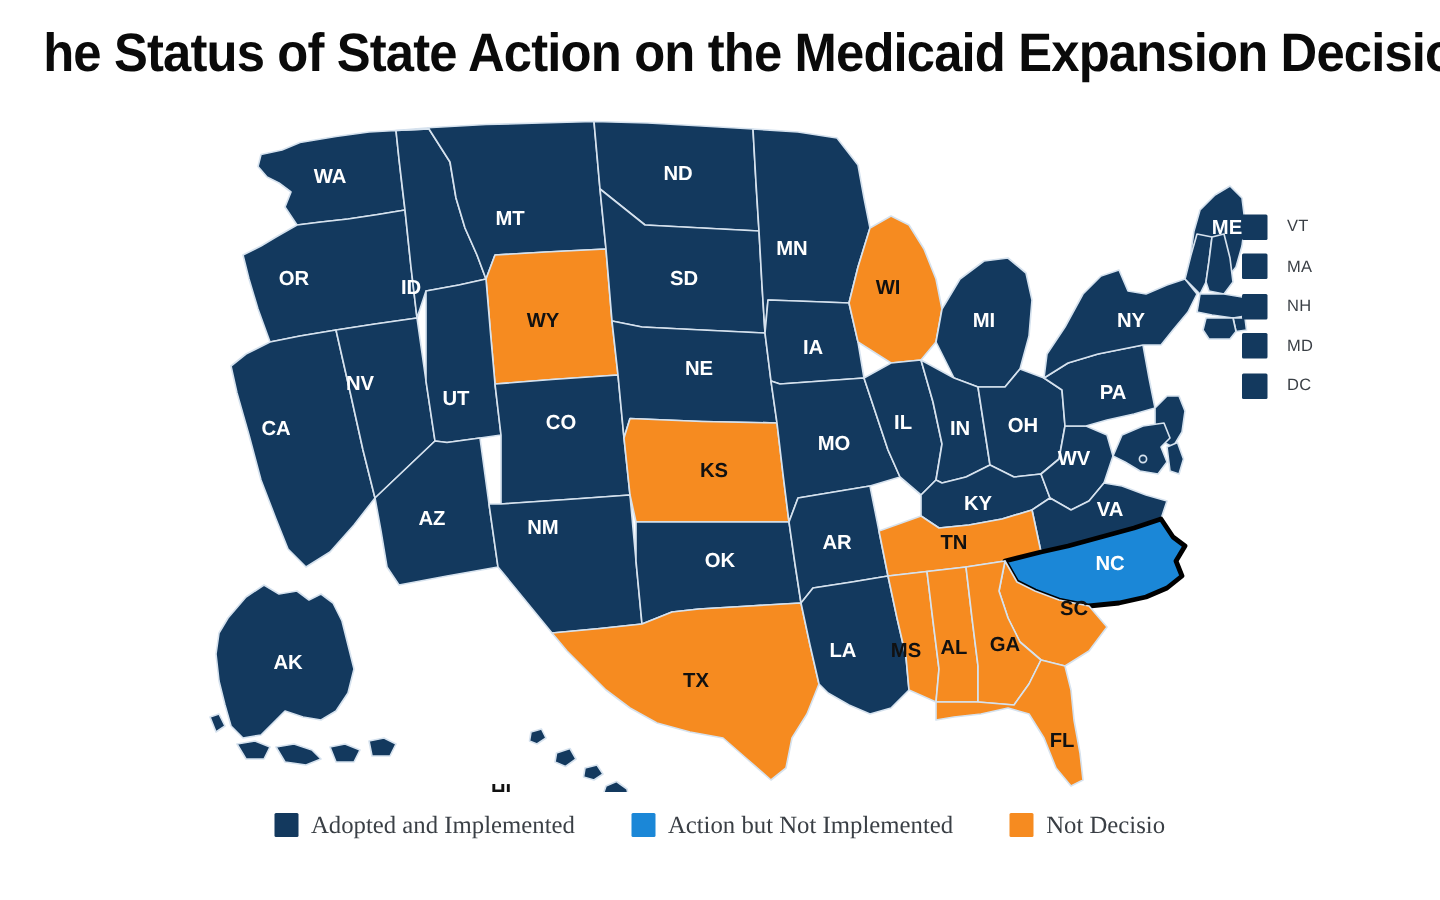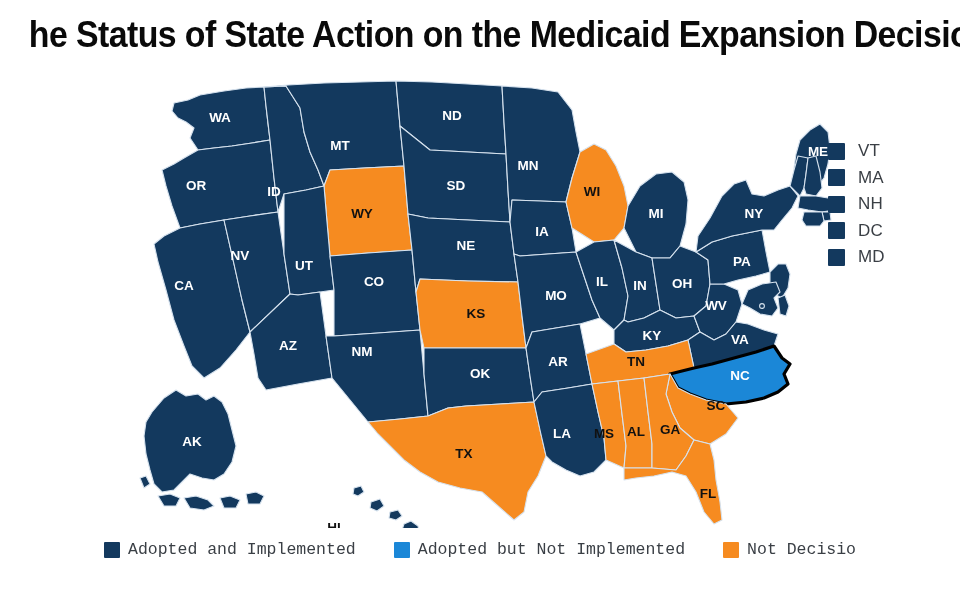--- a/index.html
+++ b/index.html
@@ -24,33 +24,33 @@
   }
   .lbl-light{fill:#ffffff;}
   .lbl-dark{fill:#111111;}
 
   #side-legend{
     position:absolute;left:828px;top:138px;width:120px;
   }
   .side-row{display:flex;align-items:center;height:26.5px;}
   .side-sw{width:17px;height:17px;flex:0 0 17px;border-radius:1px;}
   .side-lb{
-    margin-left:13px;font-size:17px;color:#3a3f45;
+    margin-left:13px;font-size:11px;color:#3a3f45;
     font-family:"Liberation Sans", sans-serif;letter-spacing:0.2px;
   }
 
   #bottom-legend{
     position:absolute;left:0;top:540px;width:960px;
     display:flex;justify-content:center;align-items:center;
   }
   .bl-item{display:flex;align-items:center;margin:0 19px;}
   .bl-sw{width:16px;height:16px;flex:0 0 16px;border-radius:1px;}
   .bl-lb{
     margin-left:8px;font-size:16.5px;color:#3a3f45;white-space:nowrap;
-    font-family:Liberation Mono, monospace;
+    font-family:Liberation Serif, serif;
   }
 </style>
 </head>
 <body>
 
 <div id="title">he Status of State Action on the Medicaid Expansion Decisio</div>
 
 <div id="map-wrap">
 <svg id="us-map" viewBox="0 0 720 450" xmlns="http://www.w3.org/2000/svg">
   <g id="state-shapes">
@@ -223,34 +223,34 @@
     <div class="side-row">
       <span class="side-sw" style="background: rgb(19, 57, 94);"></span>
       <span class="side-lb">MA</span>
     </div>
     <div class="side-row">
       <span class="side-sw" style="background: rgb(19, 57, 94);"></span>
       <span class="side-lb">NH</span>
     </div>
     <div class="side-row">
       <span class="side-sw" style="background: rgb(19, 57, 94);"></span>
+      <span class="side-lb">MD</span>
+    </div>
+    <div class="side-row">
+      <span class="side-sw" style="background: rgb(19, 57, 94);"></span>
       <span class="side-lb">DC</span>
-    </div>
-    <div class="side-row">
-      <span class="side-sw" style="background: rgb(19, 57, 94);"></span>
-      <span class="side-lb">MD</span>
     </div>
   </div>
 
 <div id="bottom-legend">
     <div class="bl-item">
       <span class="bl-sw" style="background: rgb(19, 57, 94);"></span>
       <span class="bl-lb">Adopted and Implemented</span>
     </div>
     <div class="bl-item">
       <span class="bl-sw" style="background: rgb(27, 135, 215);"></span>
-      <span class="bl-lb">Adopted but Not Implemented</span>
+      <span class="bl-lb">Action but Not Implemented</span>
     </div>
     <div class="bl-item">
       <span class="bl-sw" style="background: rgb(246, 139, 32);"></span>
       <span class="bl-lb">Not Decisio</span>
     </div>
   </div>
 
 </body></html>

